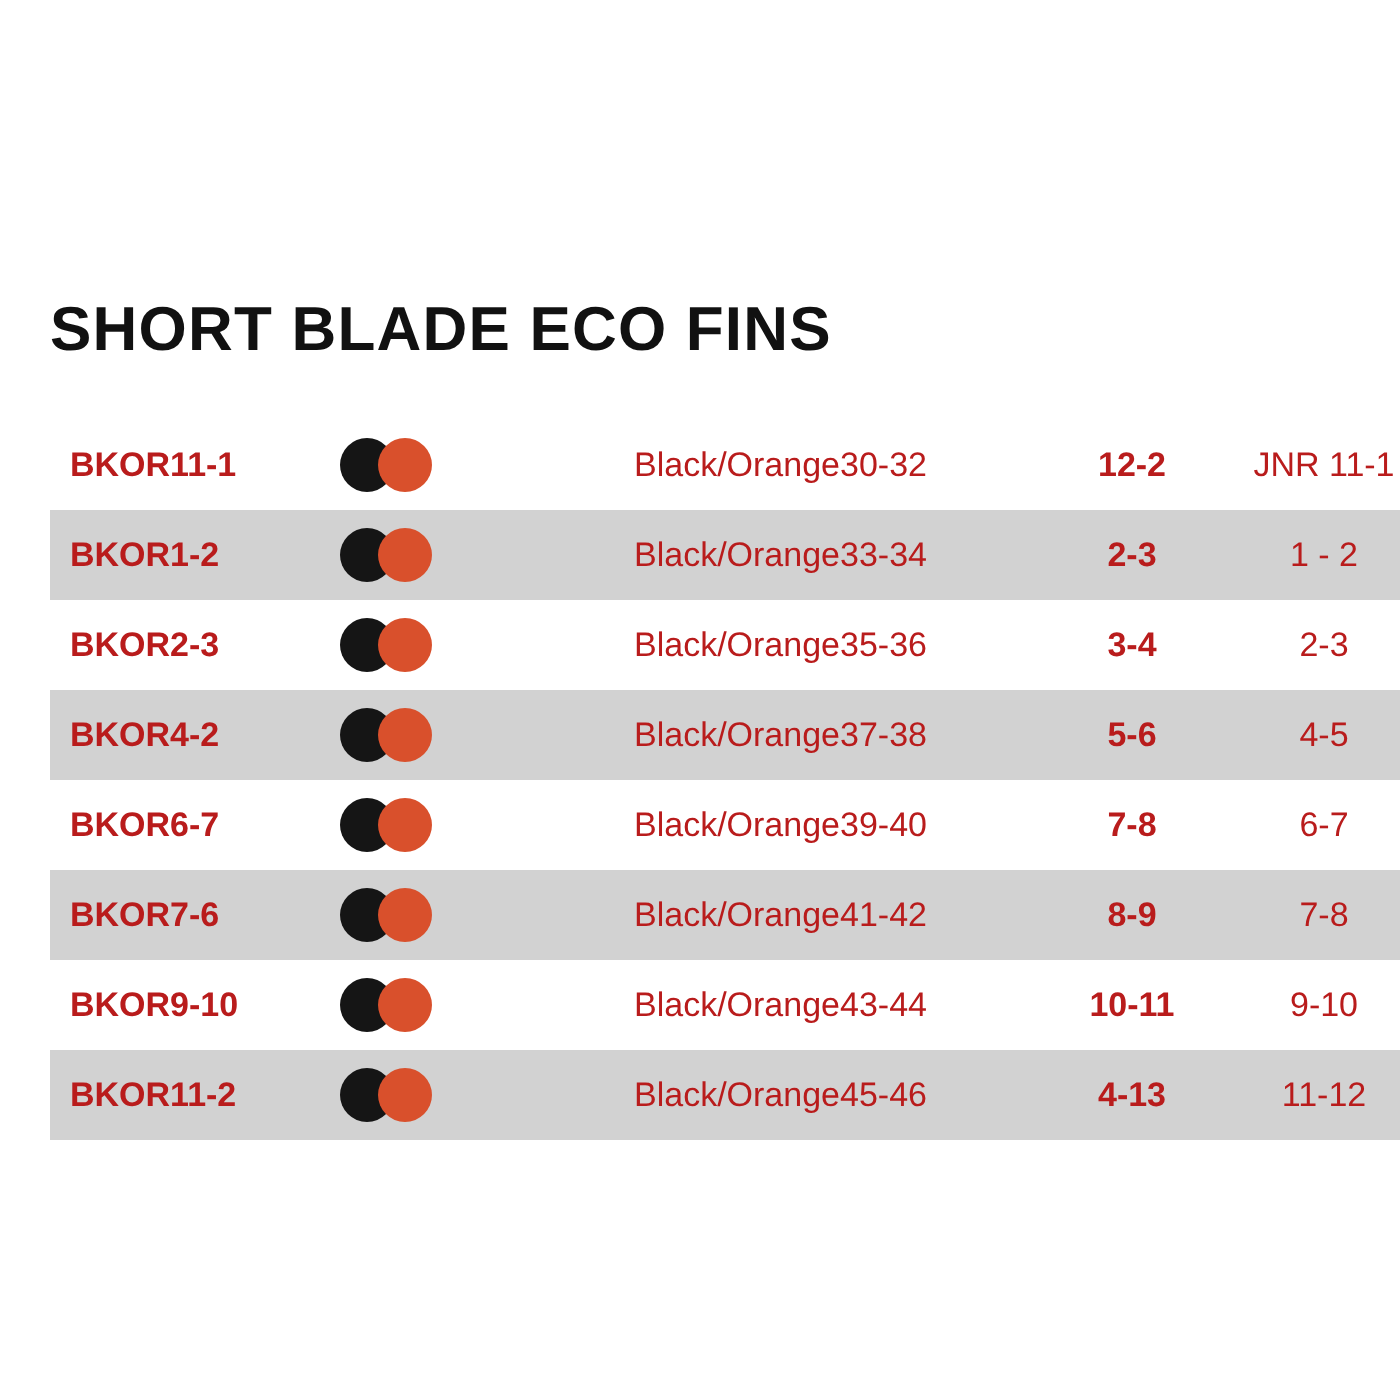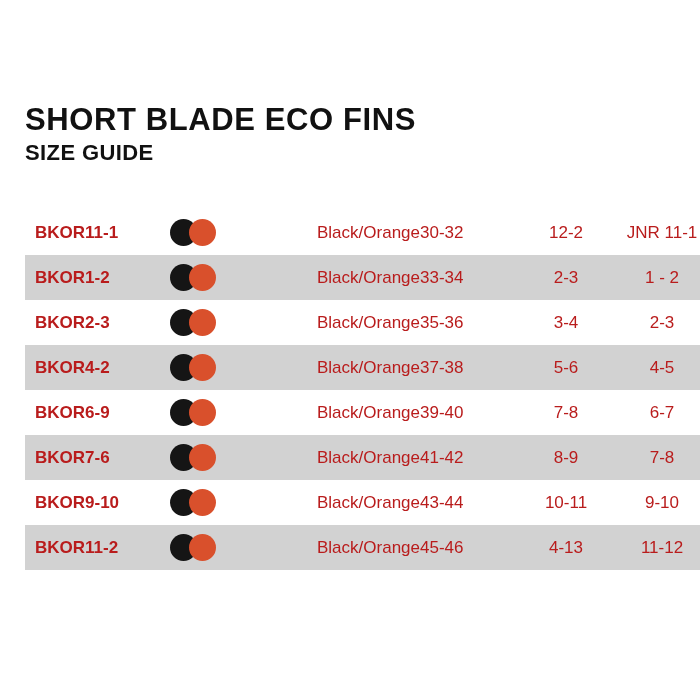--- a/index.html
+++ b/index.html
@@ -25,20 +25,21 @@
     left: 25px;
     top: 104px;
   }
   .title-main {
     font-size: 31px;
     font-weight: 700;
     letter-spacing: 0.6px;
     line-height: 1.05;
     color: #111111;
     white-space: nowrap;
+    margin-top: 45px;
   }
   .title-sub {
     font-size: 22px;
     font-weight: 700;
     letter-spacing: 0.4px;
     line-height: 1.1;
     margin-top: 4px;
     color: #111111;
     white-space: nowrap;
   }
@@ -104,37 +105,36 @@
     text-align: right;
   }
   .cell-euro {
     width: 100px;
     text-align: left;
     font-size: 17px;
   }
   .cell-uk {
     width: 92px;
     text-align: center;
-    font-weight: 400;
+    font-weight: 700;
     font-size: 17px;
   }
   .cell-us {
     width: 100px;
     text-align: center;
     font-size: 17px;
   }
 </style>
 </head>
 <body>
 
 <div class="page">
 
   <div class="title-block">
     <div class="title-main">SHORT BLADE ECO FINS</div>
-    <div class="title-sub">SIZE GUIDE</div>
   </div>
 
   <table class="size-table">
     <tbody>
 
       <tr class="row-light">
         <td class="cell-code">BKOR11-1</td>
         <td class="cell-swatch">
           <span class="swatch">
             <span class="dot-black"></span>
@@ -183,21 +183,21 @@
             <span class="dot-orange"></span>
           </span>
         </td>
         <td class="cell-colour">Black/Orange</td>
         <td class="cell-euro">37-38</td>
         <td class="cell-uk">5-6</td>
         <td class="cell-us">4-5</td>
       </tr>
 
       <tr class="row-light">
-        <td class="cell-code">BKOR6-9</td>
+        <td class="cell-code">BKOR6-7</td>
         <td class="cell-swatch">
           <span class="swatch">
             <span class="dot-black"></span>
             <span class="dot-orange"></span>
           </span>
         </td>
         <td class="cell-colour">Black/Orange</td>
         <td class="cell-euro">39-40</td>
         <td class="cell-uk">7-8</td>
         <td class="cell-us">6-7</td>

